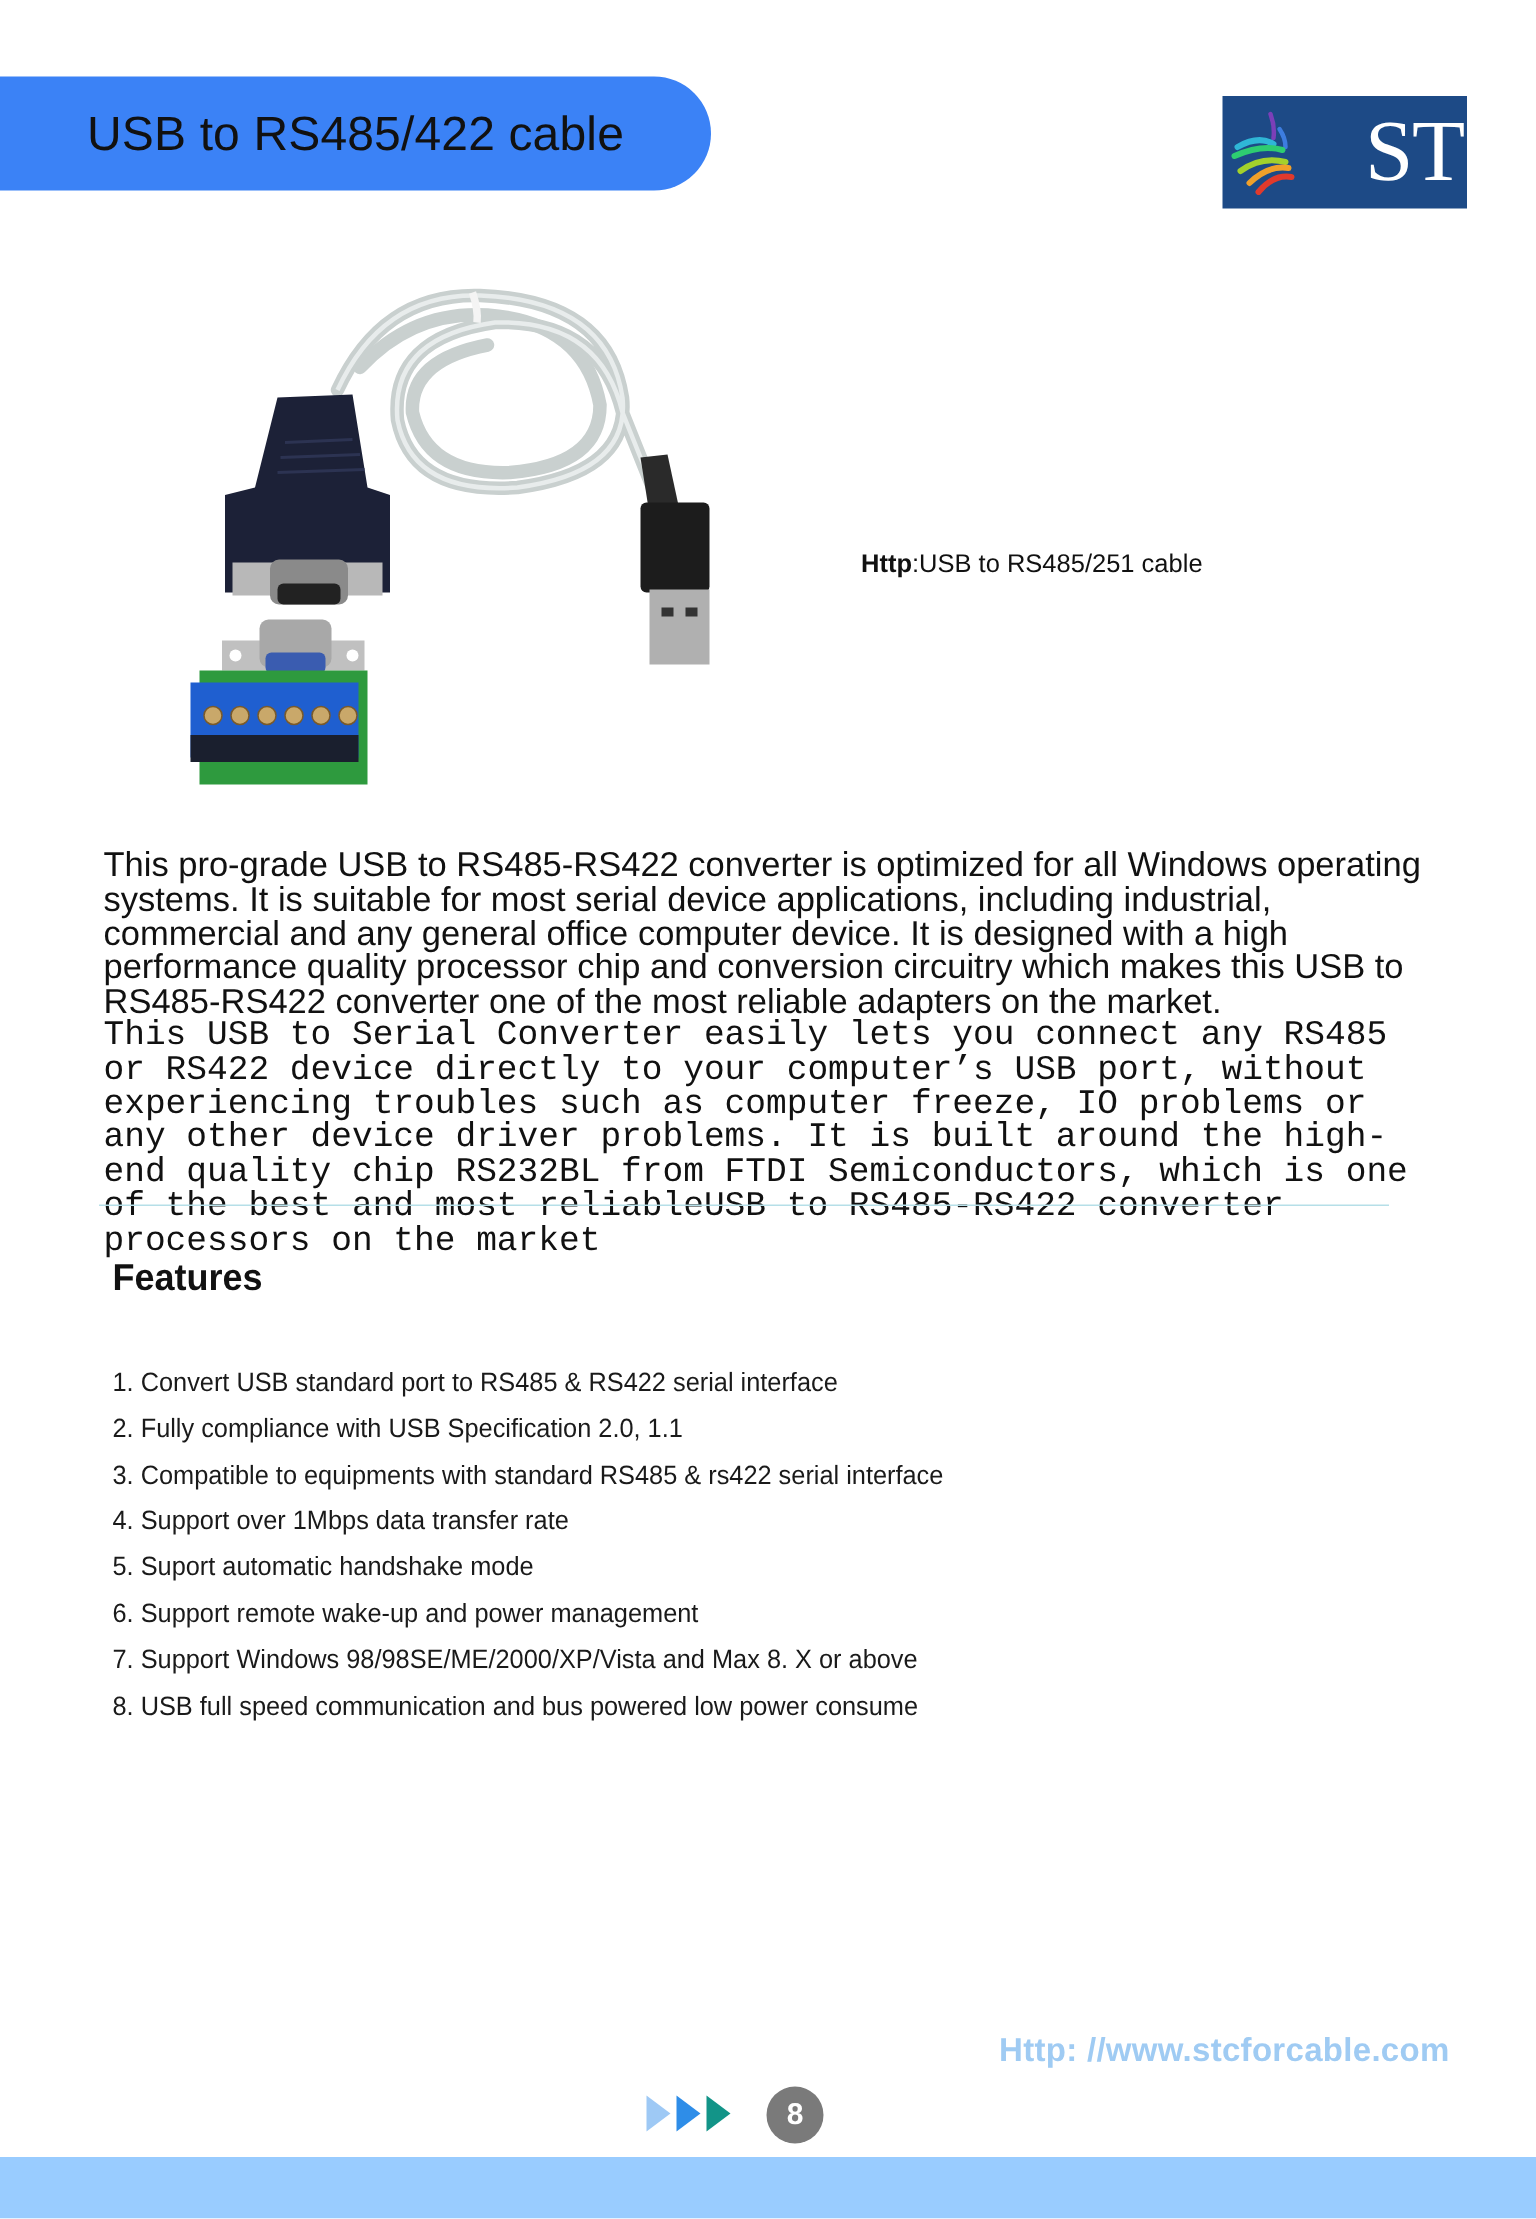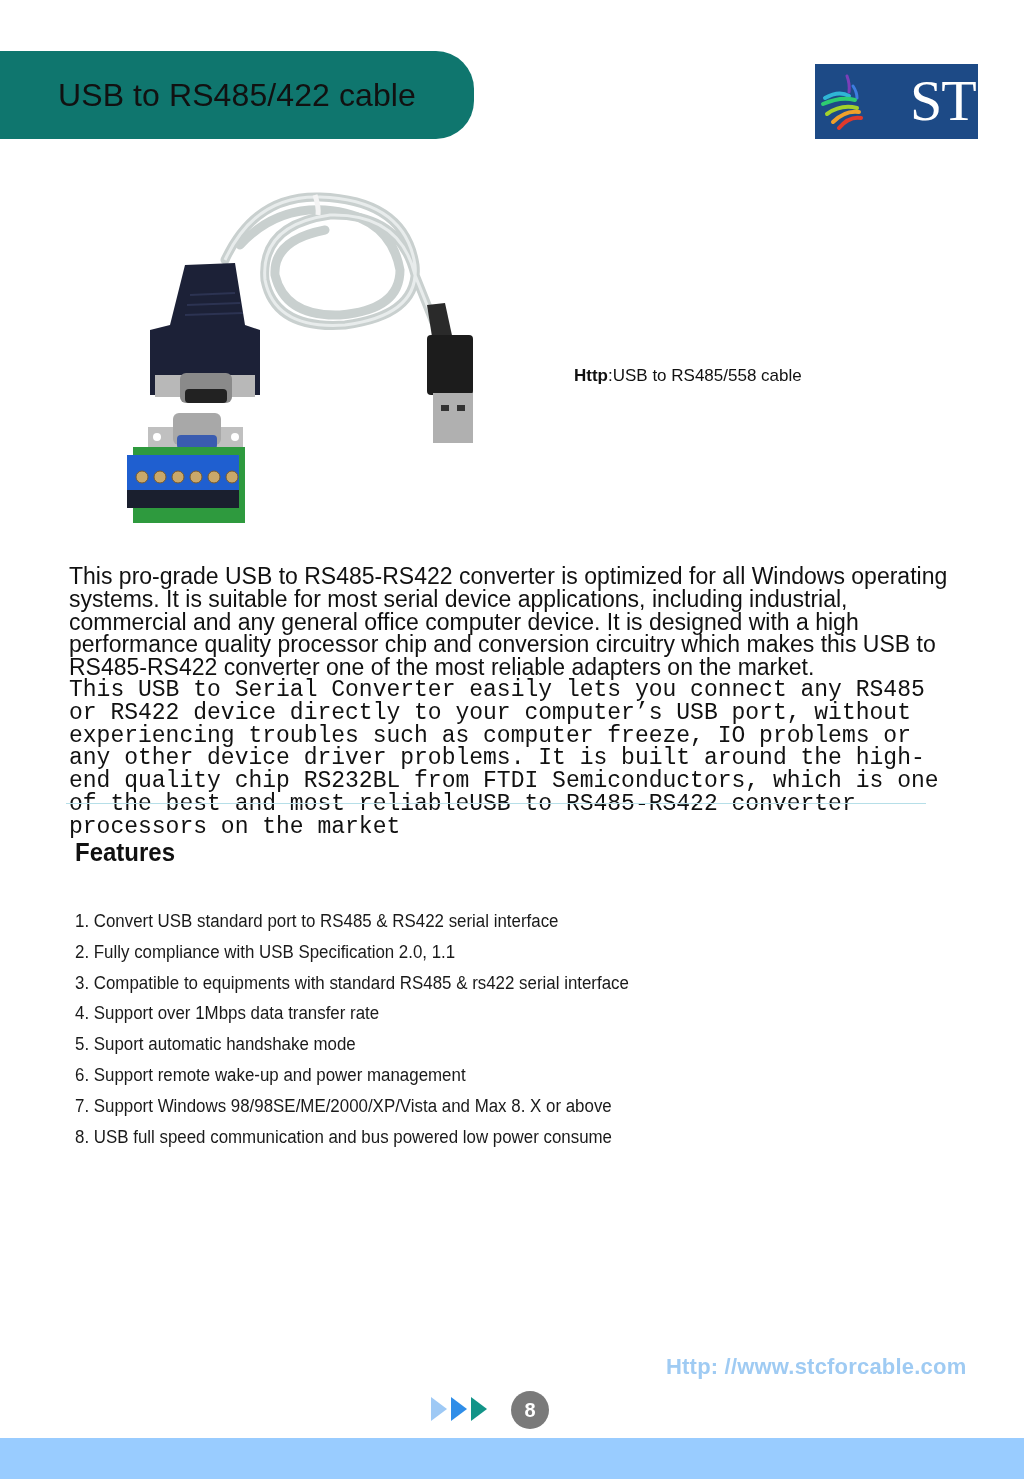--- a/index.html
+++ b/index.html
@@ -13,22 +13,22 @@
       position: relative;
       overflow: hidden;
       font-family: "Liberation Sans", sans-serif;
       color: #111111;
     }
     .title-banner {
       position: absolute;
       left: 0;
       top: 51px;
       width: 474px;
-      height: 88px;
-      background: #0f766e;
+      height: 76px;
+      background: #3b82f6;
       border-radius: 0 38px 38px 0;
       display: flex;
       align-items: center;
     }
     .title-banner h1 {
       margin: 0 0 0 58px;
       font-size: 32px;
       font-weight: normal;
       color: #111111;
       letter-spacing: 0.1px;
@@ -228,21 +228,21 @@
       <circle cx="63" cy="292" r="6"></circle>
       <circle cx="81" cy="292" r="6"></circle>
       <circle cx="99" cy="292" r="6"></circle>
       <circle cx="117" cy="292" r="6"></circle>
     </g>
     <rect x="20" y="323" width="106" height="14" fill="#2e9a3e"></rect>
   </svg>
 </div>
 
 <div class="item-line">
-  <b>Http</b><span>:USB to RS485/558 cable</span>
+  <b>Http</b><span>:USB to RS485/251 cable</span>
 </div>
 
 <p class="paragraph p1">This pro-grade USB to RS485-RS422 converter is optimized for all Windows operating systems. It is suitable for most serial device applications, including industrial, commercial and any general office computer device. It is designed with a high performance quality processor chip and conversion circuitry which makes this USB to RS485-RS422 converter one of the most reliable adapters on the market.</p>
 <p class="paragraph p2">This USB to Serial Converter easily lets you connect any RS485 or RS422 device directly to your computer’s USB port, without experiencing troubles such as computer freeze, IO problems or any other device driver problems. It is built around the high-end quality chip RS232BL from FTDI Semiconductors, which is one of the best and most reliableUSB to RS485-RS422 converter processors on the market</p>
 
 <div class="divider"></div>
 
 <h2 class="features-heading">Features</h2>
 
 <ul class="features-list">

